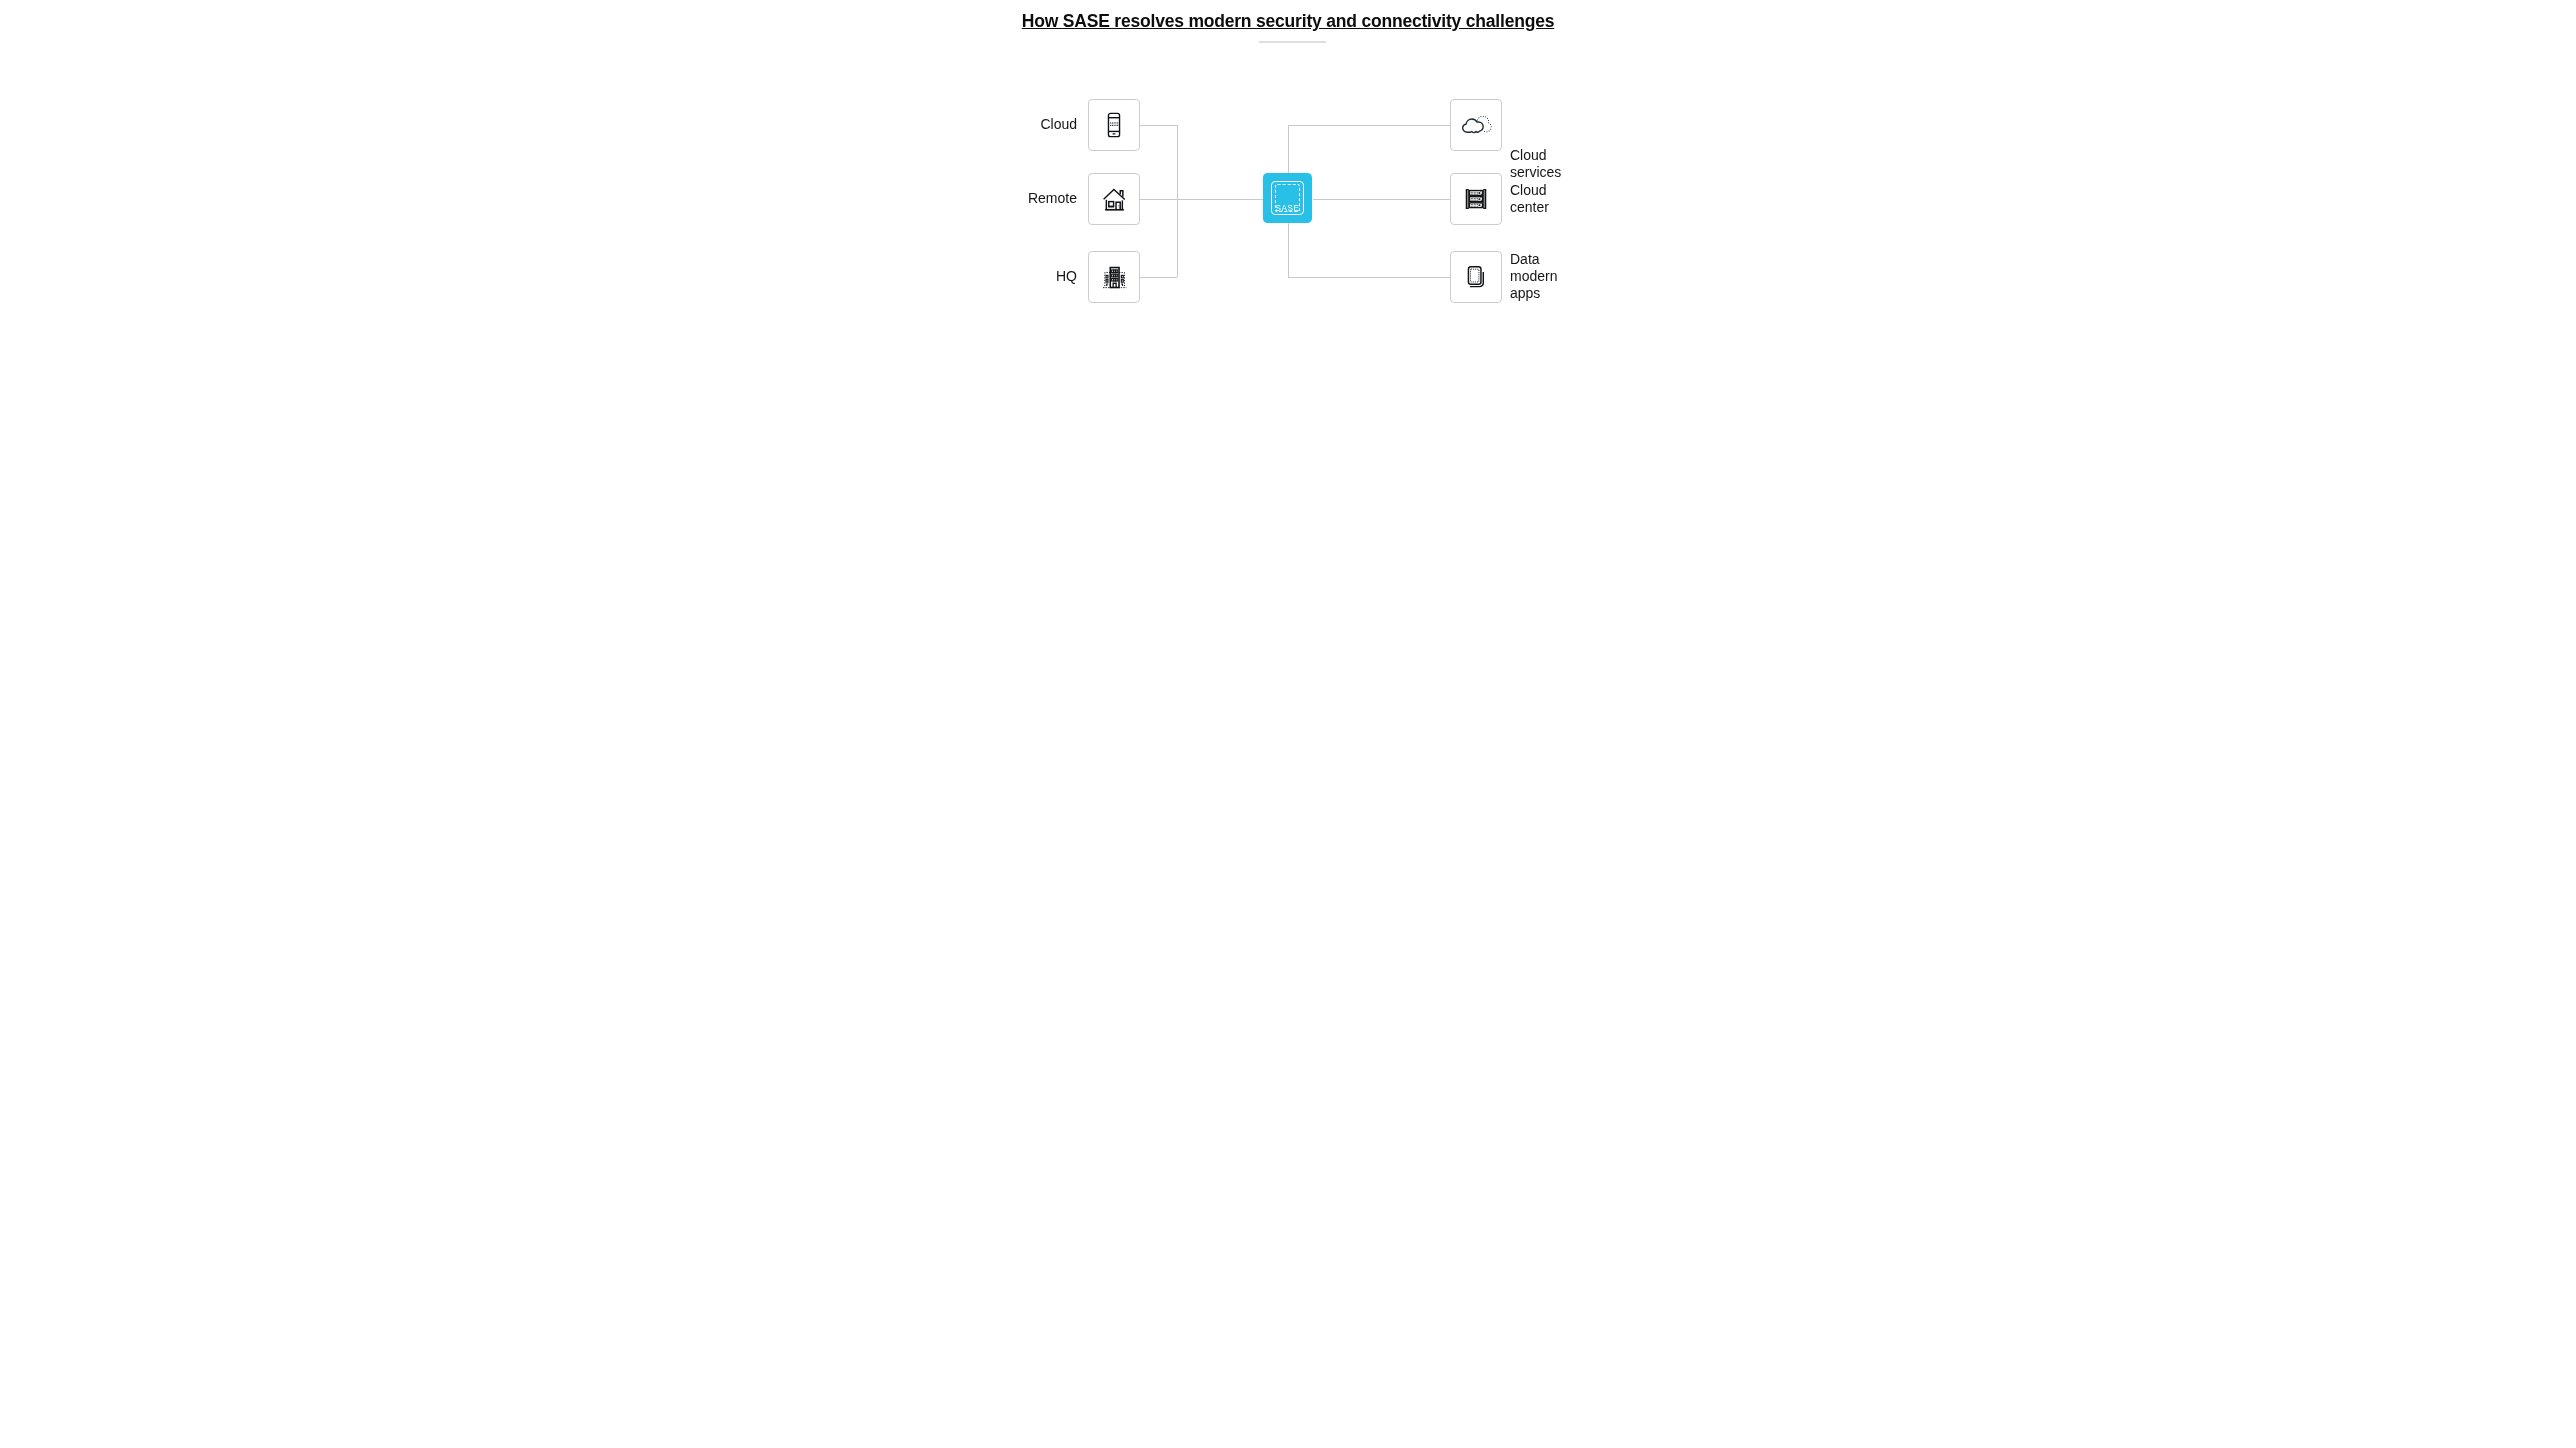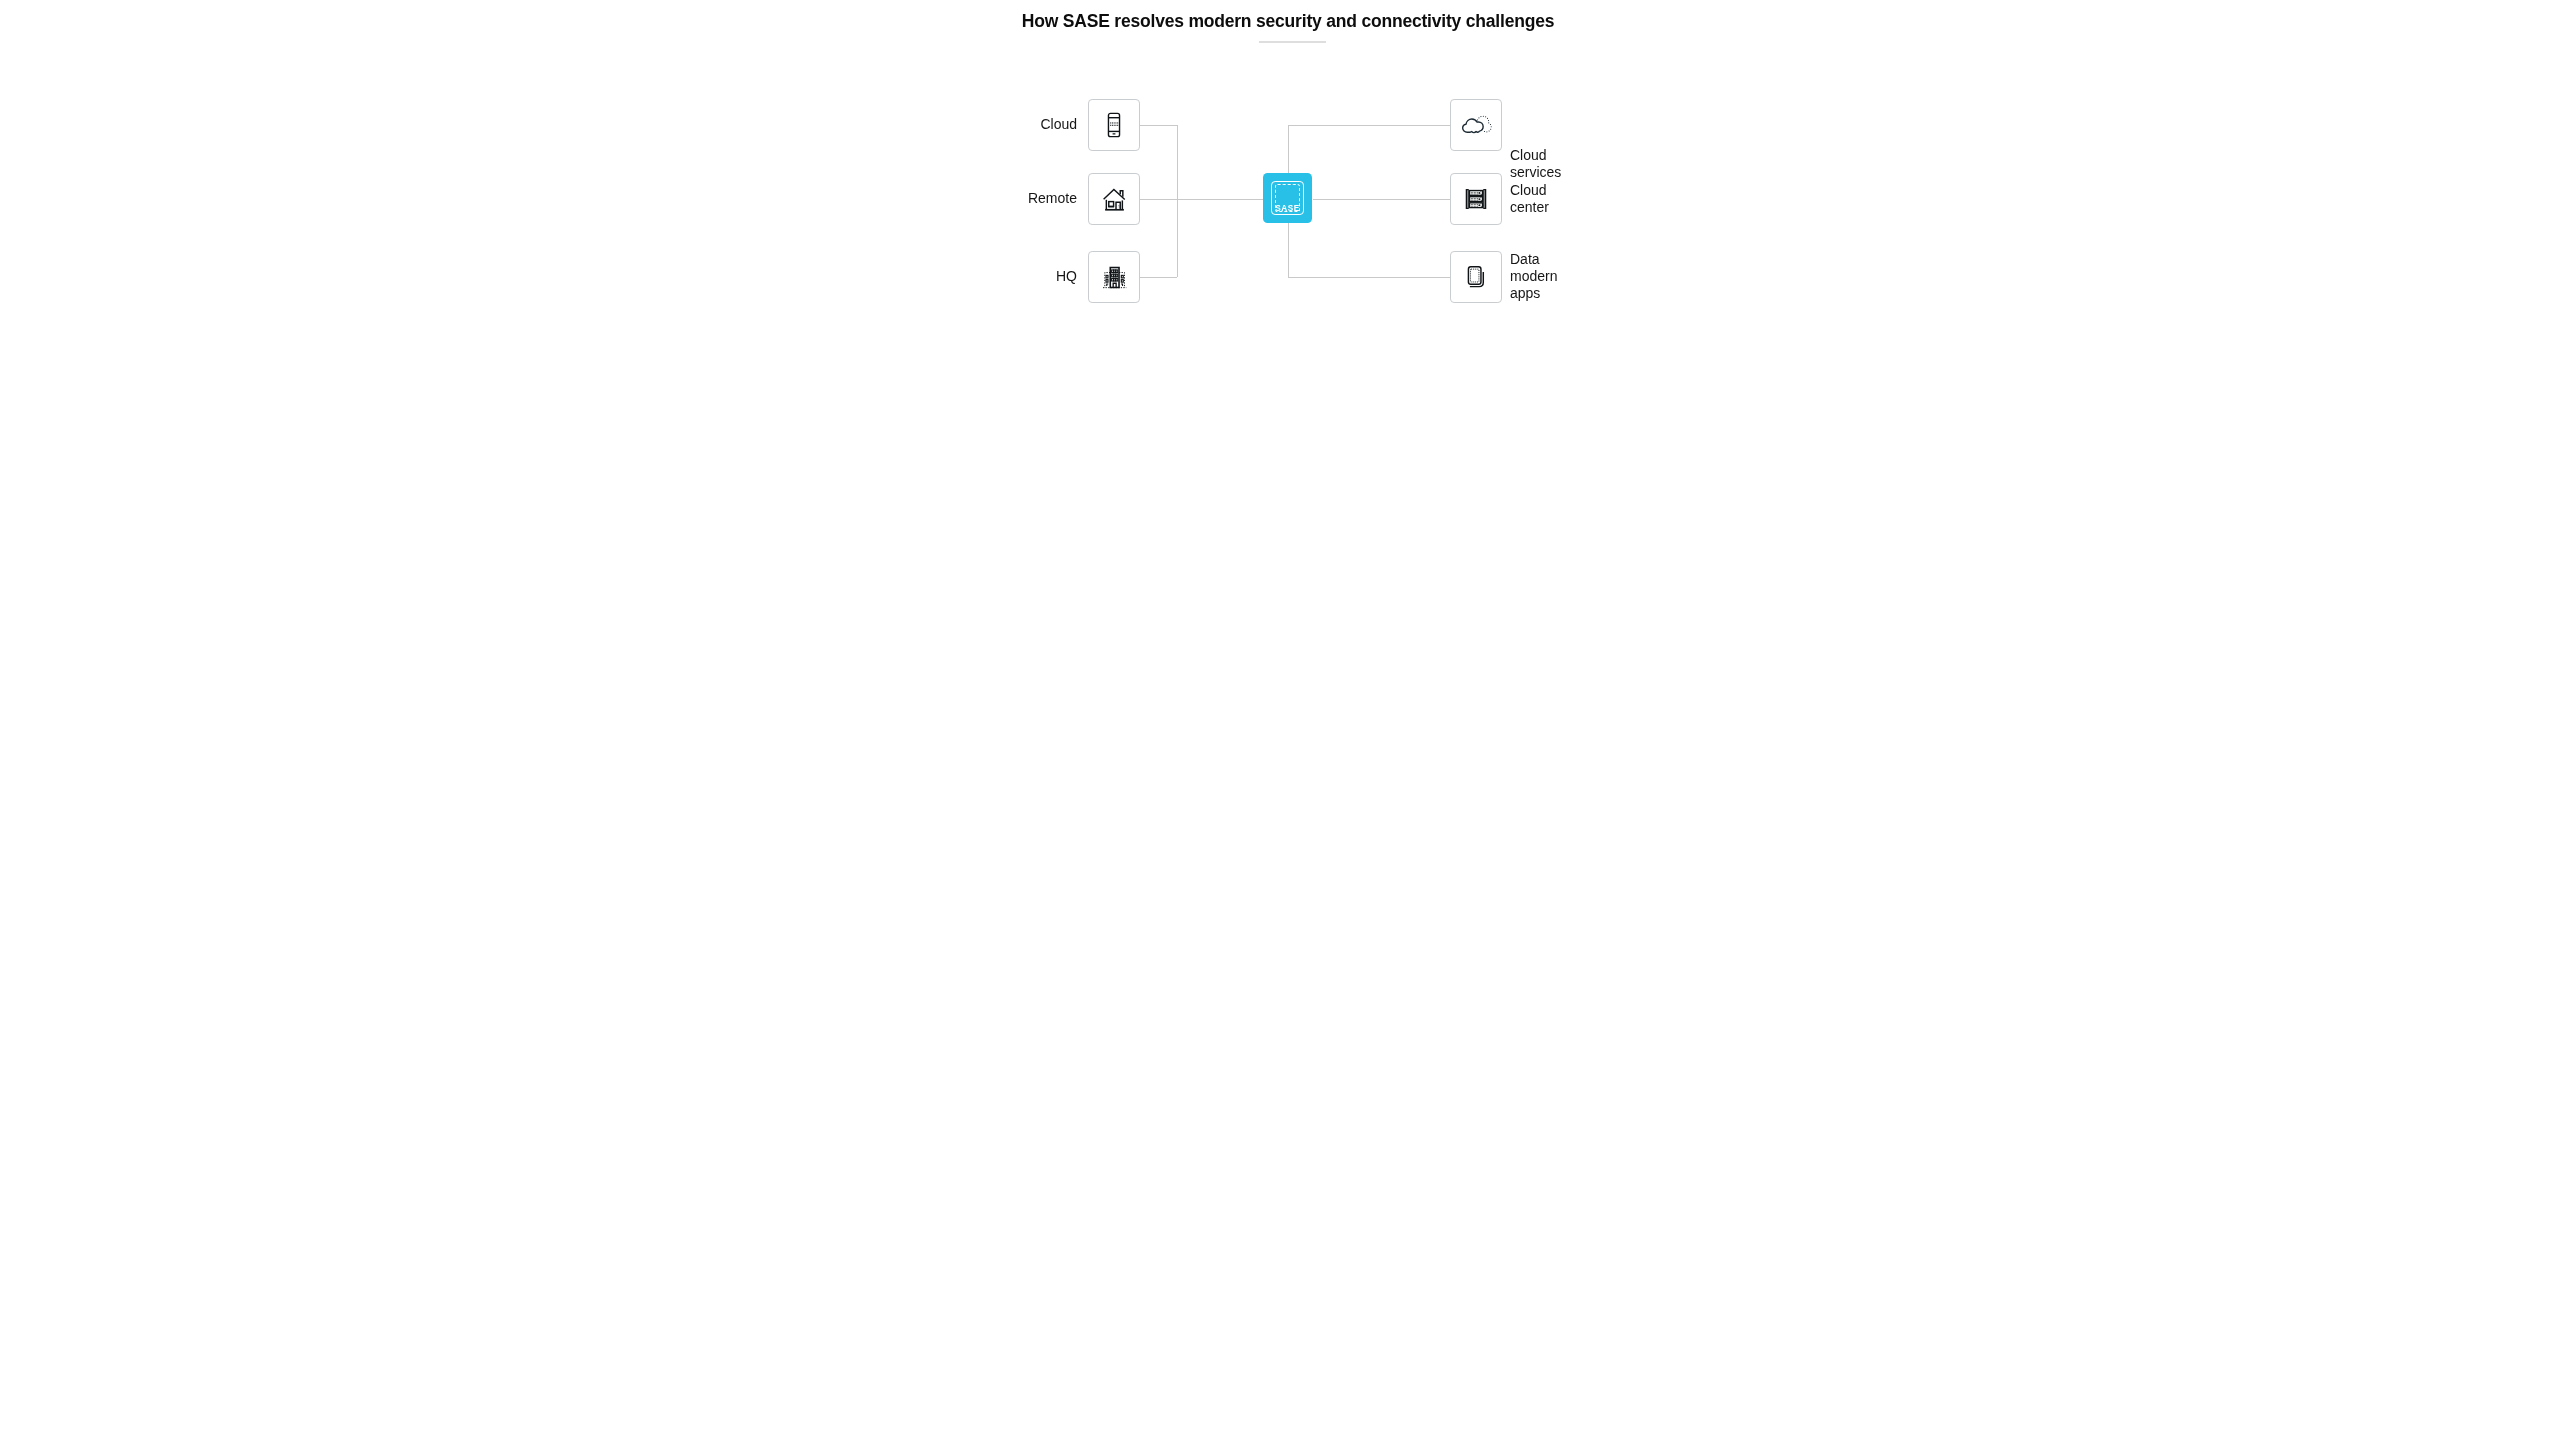--- a/index.html
+++ b/index.html
@@ -5,40 +5,40 @@
   :root{
     --accent:#29c0e8; --line:#c9c9c9; --box-border:#c9cdd0;
     --icon-stroke:#101417; --cloud-stroke:#1c2a33;
     --title-underline:#dedede; --text:#161616;
   }
   *{margin:0;padding:0;box-sizing:border-box;}
   html,body{background:#ffffff;}
   body{font-family:"Liberation Sans", sans-serif;}
   .canvas{position:relative;width:644px;height:362px;margin:0 auto;background:#fff;overflow:hidden;}
   .title{position:absolute;top:10.8px;left:0;width:100%;text-align:center;
-         font-size:17.5px;font-weight:700;letter-spacing:-0.2px;color:#0d0d0d;}
+         font-size:17.5px;font-weight:700;letter-spacing:-0.2px;color:#0d0d0d;text-decoration:underline;}
   .title-underline{position:absolute;top:41px;left:293px;width:67px;height:2.1px;
          background:var(--title-underline);}
   .h-line,.v-line{position:absolute;background:var(--line);z-index:1;}
   .h-line{height:0.5px;} .v-line{width:0.5px;}
   .node-box{position:absolute;width:52px;height:52px;background:#fff;
          border:0.5px solid var(--box-border);border-radius:4.1px;z-index:2;
          display:flex;align-items:center;justify-content:center;}
   .node-icon{color:var(--icon-stroke);display:block;}
   .cloud-icon{color:var(--cloud-stroke);}
   .node-label{position:absolute;color:var(--text);font-size:14px;line-height:1.22;
          transform:translateY(-50%);z-index:2;}
   .label-left{left:0;width:111px;text-align:right;}
   .label-right{left:544px;width:62px;text-align:left;}
   .sase-box{position:absolute;left:297px;top:173px;width:49px;height:50px;
          background:var(--accent);border-radius:4.6px;z-index:3;padding:7.7px 8.2px;}
   .sase-outline{width:100%;height:100%;border:1.3px solid #fff;border-radius:4.1px;padding:2.6px;}
   .sase-dashed{width:100%;height:100%;border:1px dashed #fff;border-radius:2.6px;
          display:flex;align-items:center;justify-content:center;}
-  .sase-text{color:#fff;font-size:8.2px;font-weight:700;letter-spacing:0.6px;margin-top:20px;}
+  .sase-text{color:#fff;font-size:8.2px;font-weight:400;letter-spacing:0.6px;margin-top:20px;}
 </style>
 </head>
 <body>
 
 <div class="canvas">
 
   <div class="title">How SASE resolves modern security and connectivity challenges</div>
   <div class="title-underline"></div>
 
   <div class="h-line" style="left:173px;top:125px;width:38px;"></div>

